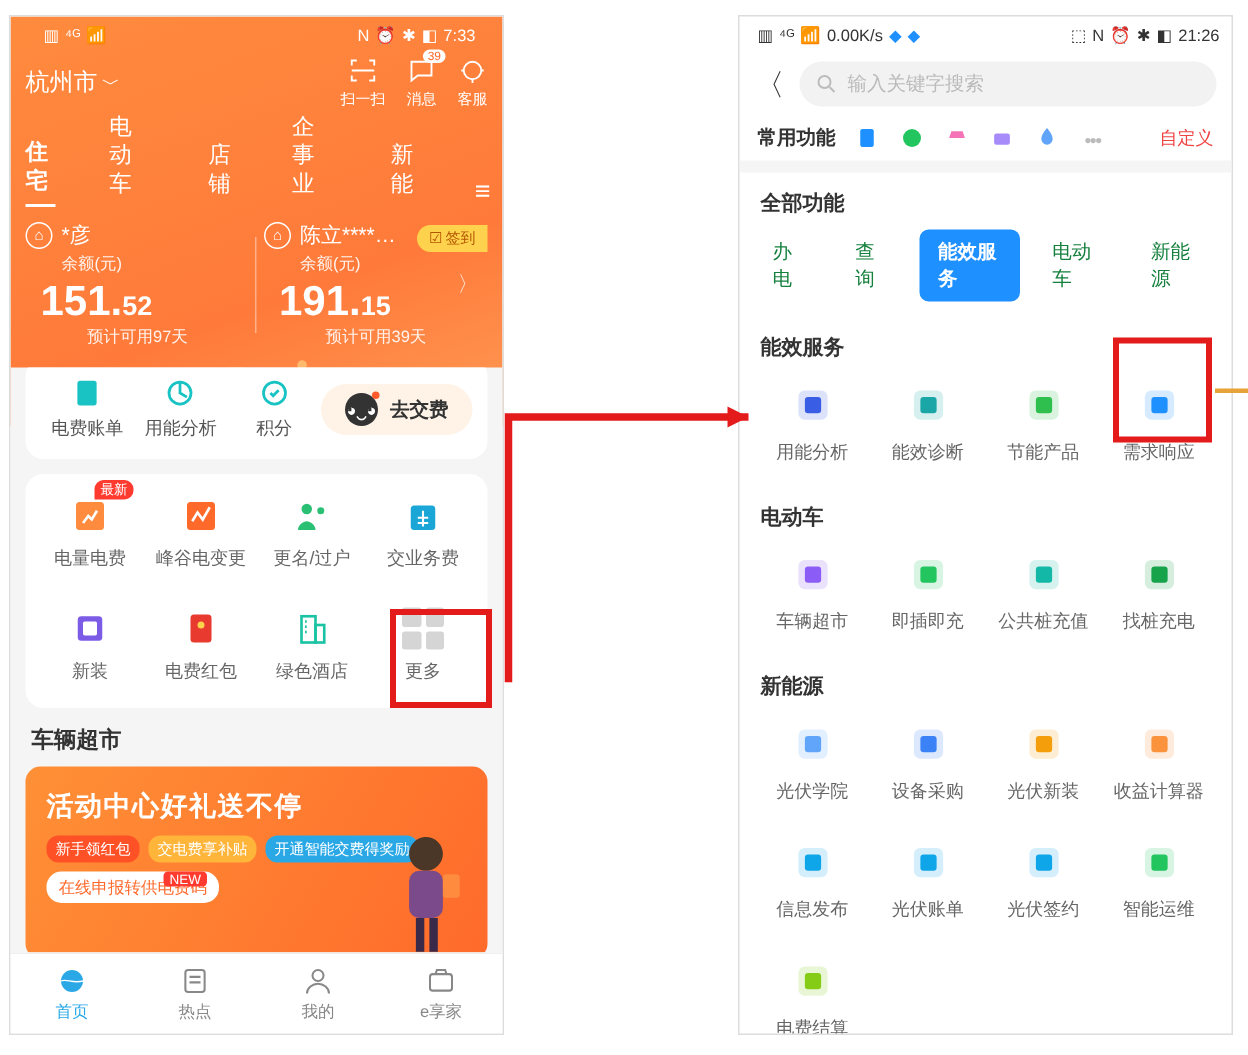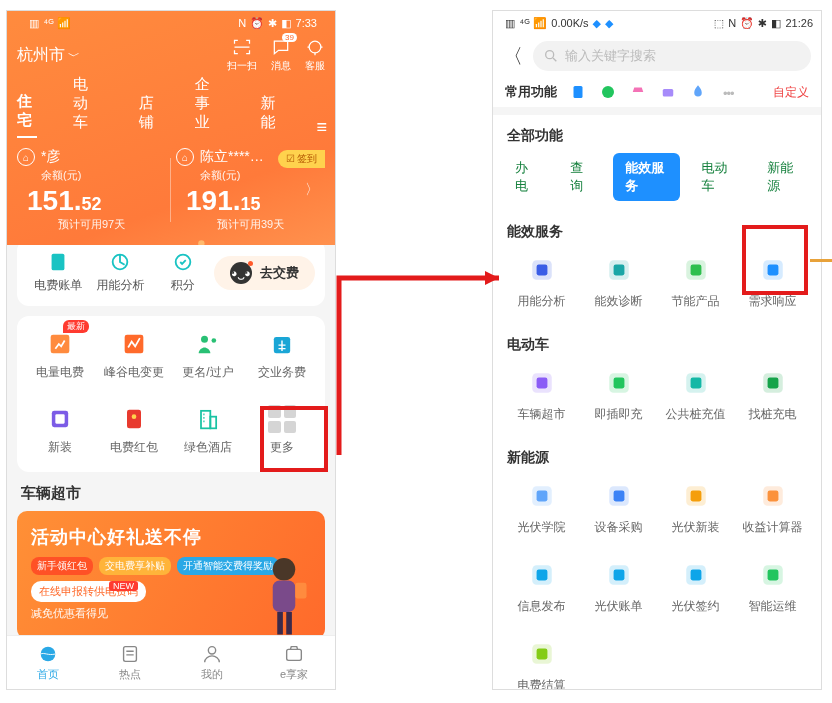--- a/index.html
+++ b/index.html
@@ -276,21 +276,20 @@
     <div class="section-title">车辆超市</div>
     <div class="promo">
       <h3>活动中心好礼送不停</h3>
       <div class="pills">
           <span class="p1">新手领红包</span>
           <span class="p2">交电费享补贴</span>
           <span class="p3">开通智能交费得奖励</span>
         </div>
       <span class="new">NEW</span>
       <span class="line">在线申报转供电费码</span>
-      <div class="sub2">减免优惠看得见</div>
       <div class="person"><svg viewBox="0 0 60 80">
             <circle cx="30" cy="18" r="10" fill="#4a3728"></circle>
             <rect x="20" y="28" width="20" height="28" rx="6" fill="#7a4a8a"></rect>
             <rect x="24" y="56" width="5" height="20" fill="#3a2a4a"></rect>
             <rect x="32" y="56" width="5" height="20" fill="#3a2a4a"></rect>
             <rect x="40" y="30" width="10" height="14" rx="2" fill="#ff8b3e"></rect>
           </svg></div>
     </div>
   </div>
 

